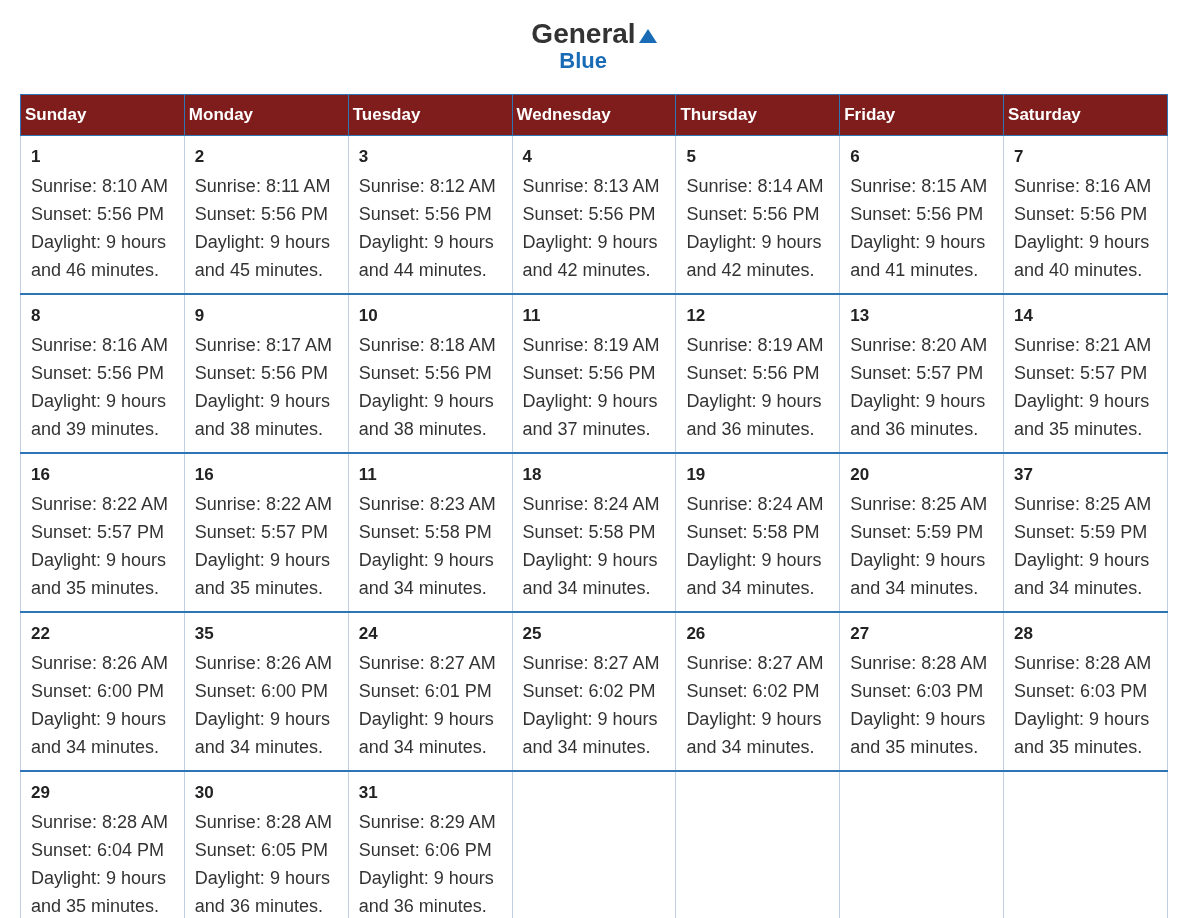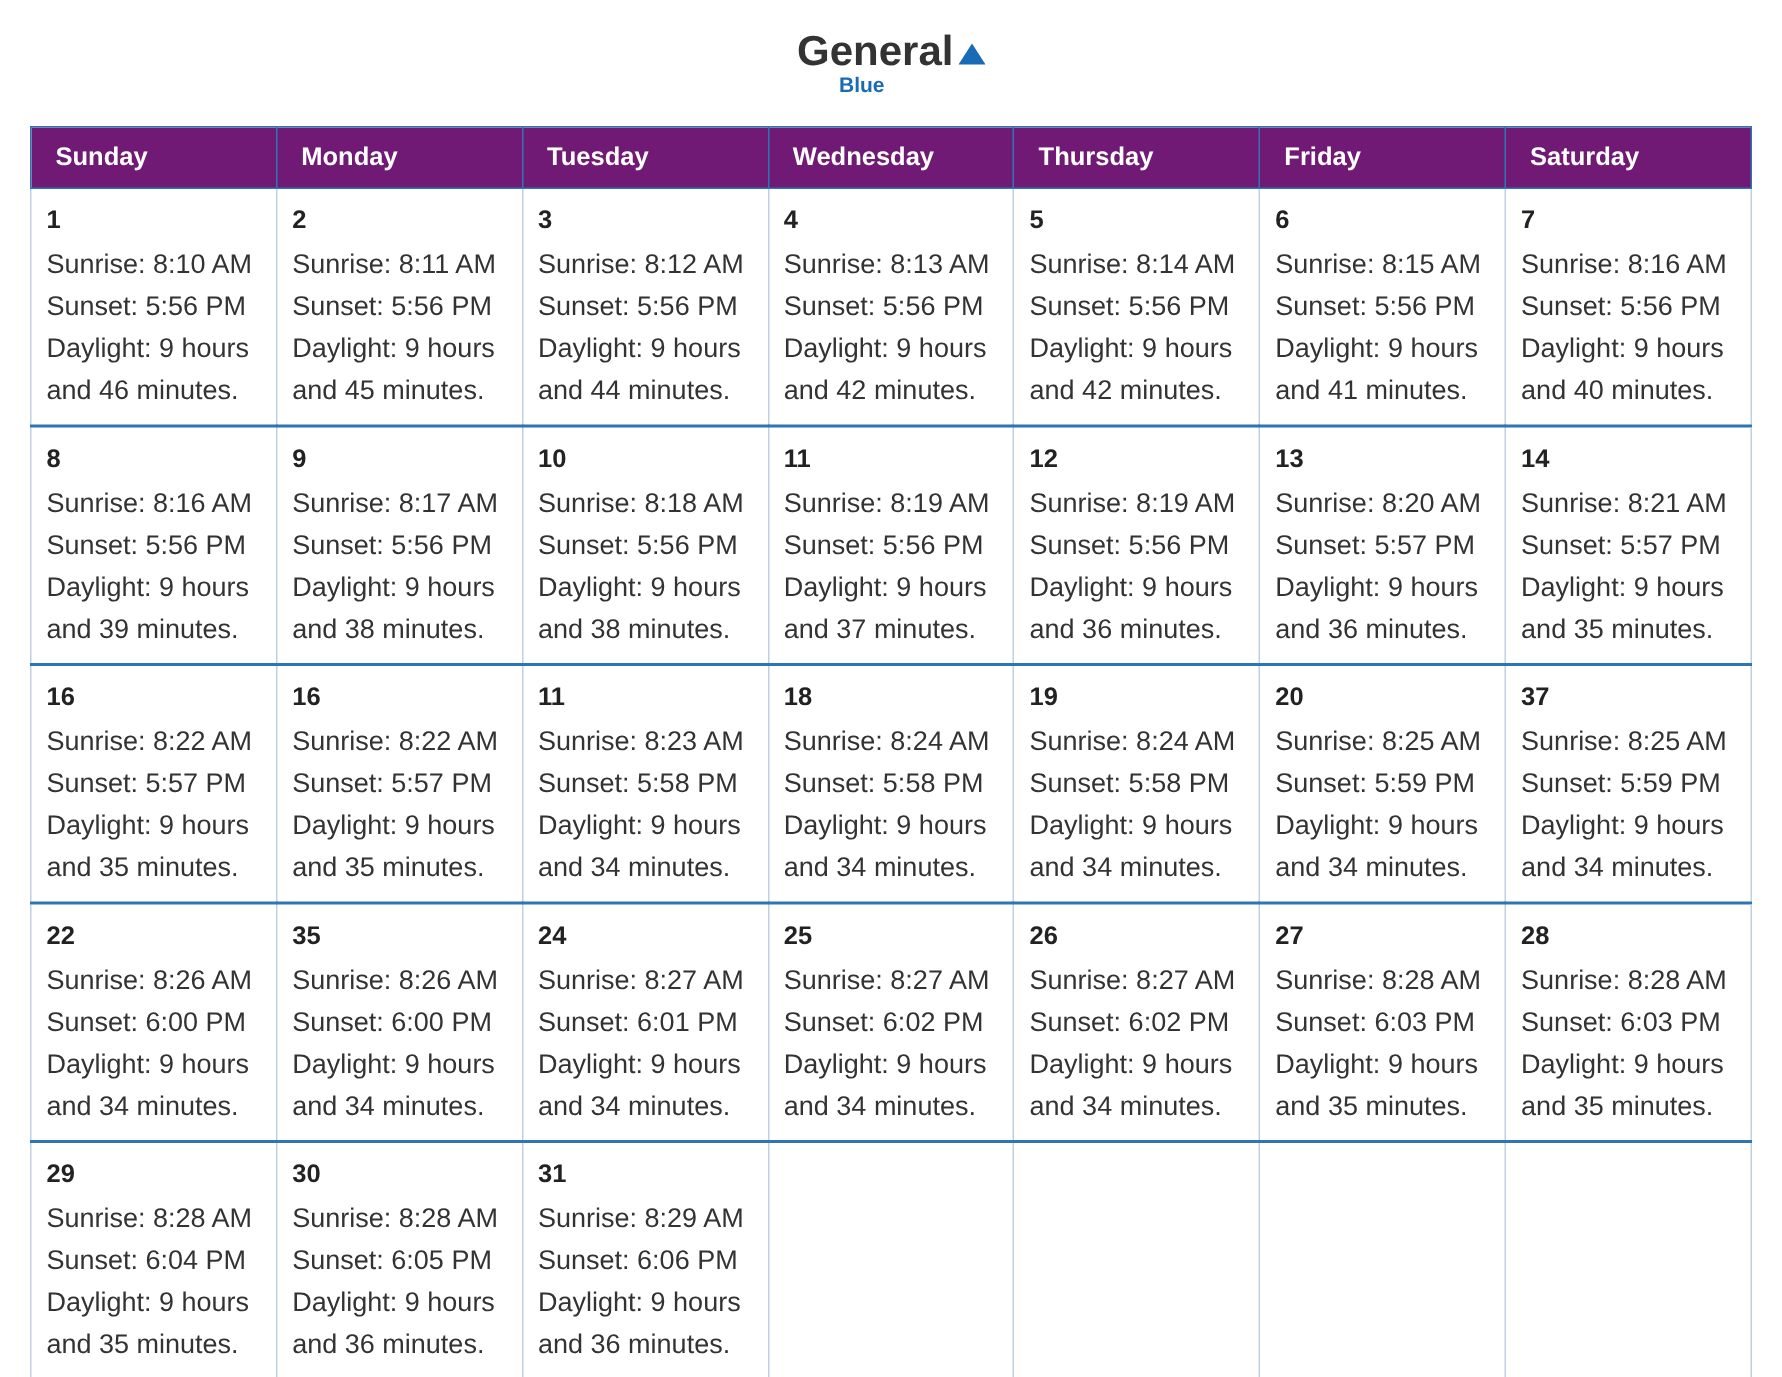--- a/index.html
+++ b/index.html
@@ -24,21 +24,21 @@
     .logo-text {
       font-size: 28px;
       font-weight: bold;
       color: #333;
       line-height: 1;
     }
     .logo-text span {
       color: #1a6bb5;
     }
     .logo-blue {
-      font-size: 14px;
+      font-size: 22px;
       font-weight: bold;
       color: #1a6bb5;
       margin-left: 28px;
     }
     .title-block {
       text-align: right;
     }
     .month-title {
       font-size: 52px;
       font-weight: bold;
@@ -49,25 +49,25 @@
       font-size: 24px;
       color: #555;
       margin-top: 4px;
     }
     .calendar {
       width: 100%;
       border-collapse: collapse;
       border: 1px solid #3b7bbf;
     }
     .calendar thead tr th {
-      background-color: #701a75;
+      background-color: #7f1d1d;
       color: #fff;
       font-size: 17px;
       font-weight: bold;
-      padding: 10px 16px;
+      padding: 10px 4px;
       text-align: left;
       border: 1px solid #2e75b6;
     }
     .calendar tbody tr td {
       vertical-align: top;
       width: 14.28%;
       border: 1px solid #c0d0e0;
       padding: 8px 10px;
       min-height: 90px;
       font-size: 13px;

